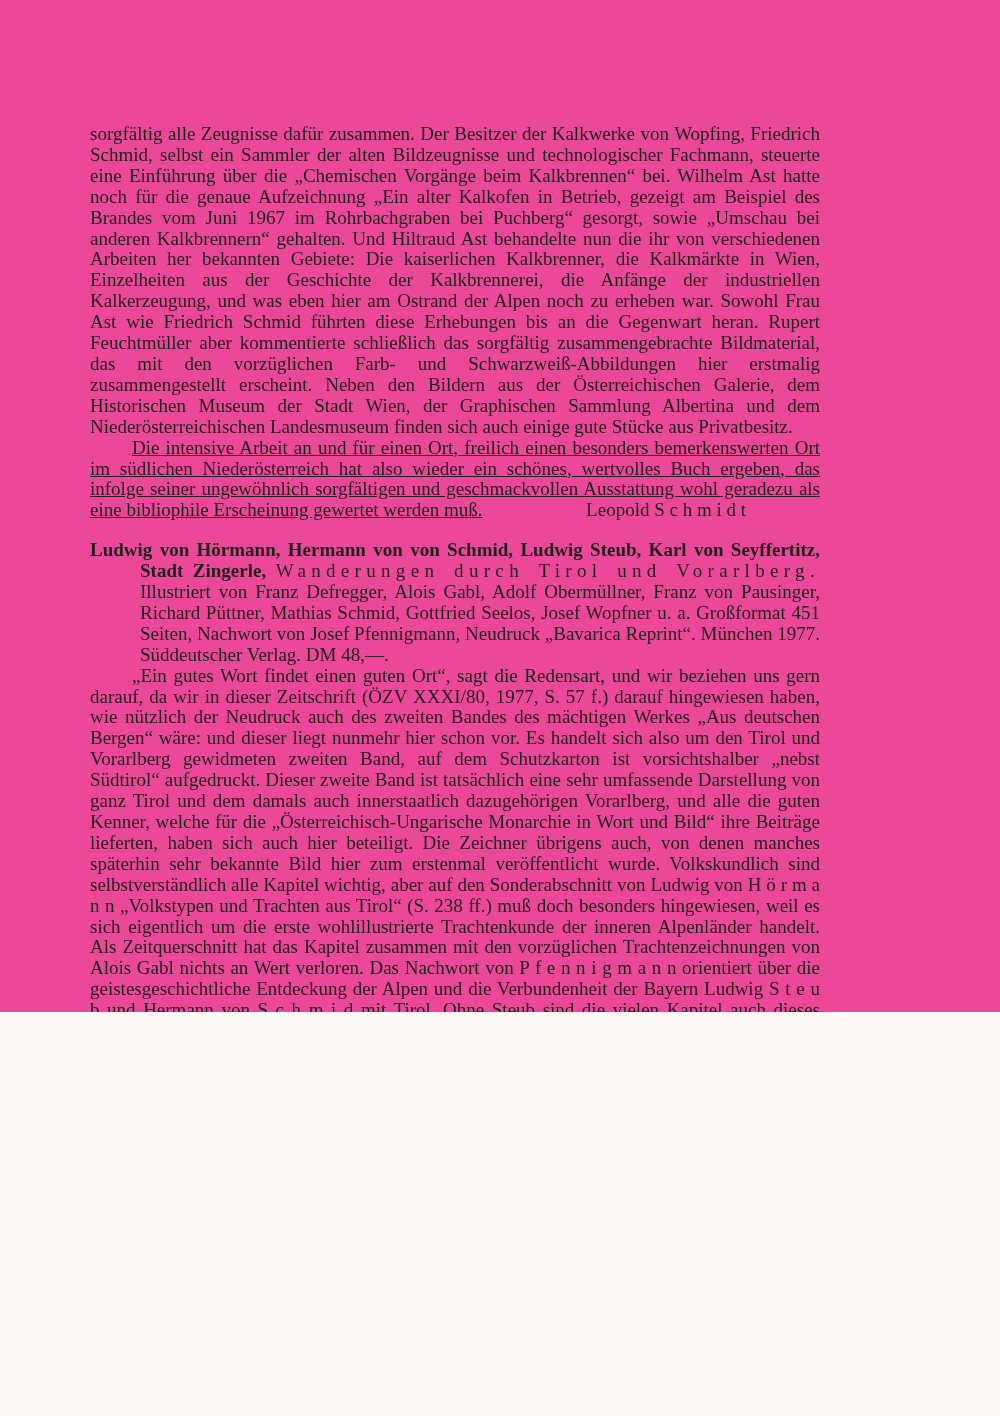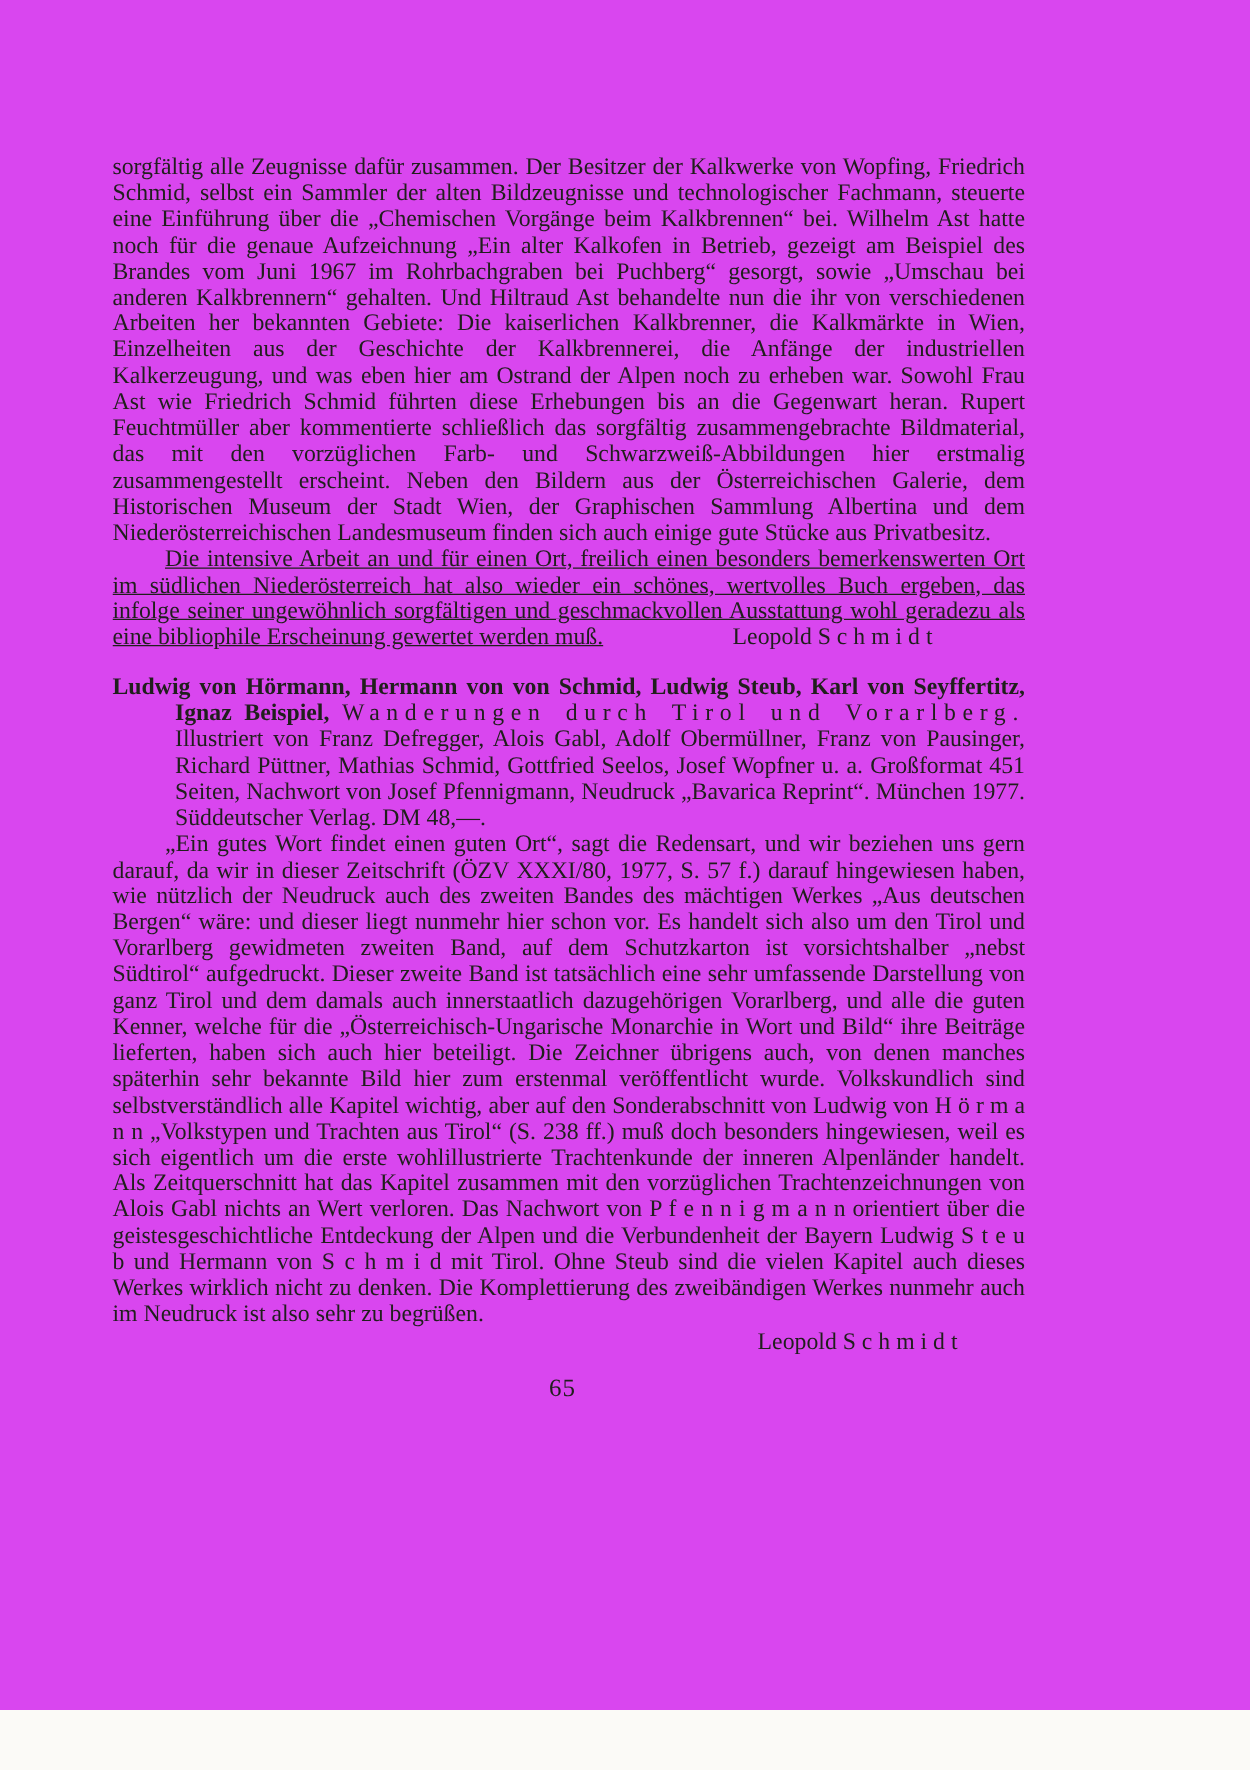--- a/index.html
+++ b/index.html
@@ -5,22 +5,22 @@
   * { margin: 0; padding: 0; box-sizing: border-box; }
   html, body { width: 1000px; }
   body {
     background: #fbfaf7;
     font-family: "Liberation Serif", "DejaVu Serif", serif;
     color: #201f1c;
   }
   .sheet {
     position: relative;
     width: 1000px;
-    height: 1368px;
-    background: #d946ef;
+    height: 1012px;
+    background: #ec4899;
     overflow: hidden;
   }
   .text-column {
     position: absolute;
     left: 90px;
     top: 124px;
     width: 730px;
     font-size: 19px;
     line-height: 20.9px;
     text-align: justify;
@@ -65,21 +65,21 @@
     <p class="para">
       <span>sorgfältig alle Zeugnisse dafür zusammen. Der Besitzer der Kalkwerke von Wopfing, Friedrich Schmid, selbst ein Sammler der alten Bildzeugnisse und technologischer Fachmann, steuerte eine Einführung über die „Chemischen Vorgänge beim Kalkbrennen“ bei. Wilhelm Ast hatte noch für die genaue Aufzeichnung „Ein alter Kalkofen in Betrieb, gezeigt am Beispiel des Brandes vom Juni 1967 im Rohrbachgraben bei Puchberg“ gesorgt, sowie „Umschau bei anderen Kalkbrennern“ gehalten. Und Hiltraud Ast behandelte nun die ihr von verschiedenen Arbeiten her bekannten Gebiete: Die kaiserlichen Kalkbrenner, die Kalkmärkte in Wien, Einzelheiten aus der Geschichte der Kalkbrennerei, die Anfänge der industriellen Kalkerzeugung, und was eben hier am Ostrand der Alpen noch zu erheben war. Sowohl Frau Ast wie Friedrich Schmid führten diese Erhebungen bis an die Gegenwart heran. Rupert Feuchtmüller aber kommentierte schließlich das sorgfältig zusammengebrachte Bildmaterial, das mit den vorzüglichen Farb- und Schwarzweiß-Abbildungen hier erstmalig zusammengestellt erscheint. Neben den Bildern aus der Österreichischen Galerie, dem Historischen Museum der Stadt Wien, der Graphischen Sammlung Albertina und dem Niederösterreichischen Landesmuseum finden sich auch einige gute Stücke aus Privatbesitz.</span>
     </p>
 
     <p class="para body-indent contain-float">
       <span>Die intensive Arbeit an und für einen Ort, freilich einen besonders bemerkenswerten Ort im südlichen Niederösterreich hat also wieder ein schönes, wertvolles Buch ergeben, das infolge seiner ungewöhnlich sorgfältigen und geschmackvollen Ausstattung wohl geradezu als eine bibliophile Erscheinung gewertet werden muß.</span>
       <span class="sig-float">Leopold S c h m i d t</span>
     </p>
 
     <p class="book-citation">
-      <span class="citation-authors">Ludwig von Hörmann, Hermann von von Schmid, Ludwig Steub, Karl von Seyffertitz, Ignaz Beispiel,</span>
+      <span class="citation-authors">Ludwig von Hörmann, Hermann von von Schmid, Ludwig Steub, Karl von Seyffertitz, Stadt Zingerle,</span>
       <span class="citation-title">Wanderungen durch Tirol und Vorarlberg.</span>
       <span class="citation-details">Illustriert von Franz Defregger, Alois Gabl, Adolf Obermüllner, Franz von Pausinger, Richard Püttner, Mathias Schmid, Gottfried Seelos, Josef Wopfner u. a. Großformat 451 Seiten, Nachwort von Josef Pfennigmann, Neudruck „Bavarica Reprint“. München 1977. Süddeutscher Verlag. DM 48,—.</span>
     </p>
 
     <p class="para body-indent">
       <span>„Ein gutes Wort findet einen guten Ort“, sagt die Redensart, und wir beziehen uns gern darauf, da wir in dieser Zeitschrift (ÖZV XXXI/80, 1977, S. 57 f.) darauf hingewiesen haben, wie nützlich der Neudruck auch des zweiten Bandes des mächtigen Werkes „Aus deutschen Bergen“ wäre: und dieser liegt nunmehr hier schon vor. Es handelt sich also um den Tirol und Vorarlberg gewidmeten zweiten Band, auf dem Schutzkarton ist vorsichtshalber „nebst Südtirol“ aufgedruckt. Dieser zweite Band ist tatsächlich eine sehr umfassende Darstellung von ganz Tirol und dem damals auch innerstaatlich dazugehörigen Vorarlberg, und alle die guten Kenner, welche für die „Österreichisch-Ungarische Monarchie in Wort und Bild“ ihre Beiträge lieferten, haben sich auch hier beteiligt. Die Zeichner übrigens auch, von denen manches späterhin sehr bekannte Bild hier zum erstenmal veröffentlicht wurde. Volkskundlich sind selbstverständlich alle Kapitel wichtig, aber auf den Sonderabschnitt von Ludwig von H ö r m a n n „Volkstypen und Trachten aus Tirol“ (S. 238 ff.) muß doch besonders hingewiesen, weil es sich eigentlich um die erste wohlillustrierte Trachtenkunde der inneren Alpenländer handelt. Als Zeitquerschnitt hat das Kapitel zusammen mit den vorzüglichen Trachtenzeichnungen von Alois Gabl nichts an Wert verloren. Das Nachwort von P f e n n i g m a n n orientiert über die geistesgeschichtliche Entdeckung der Alpen und die Verbundenheit der Bayern Ludwig S t e u b und Hermann von S c h m i d mit Tirol. Ohne Steub sind die vielen Kapitel auch dieses Werkes wirklich nicht zu denken. Die Komplettierung des zweibändigen Werkes nunmehr auch im Neudruck ist also sehr zu begrüßen.</span>
     </p>
 
     <div class="signature-line">
       <span>Leopold S c h m i d t</span>

